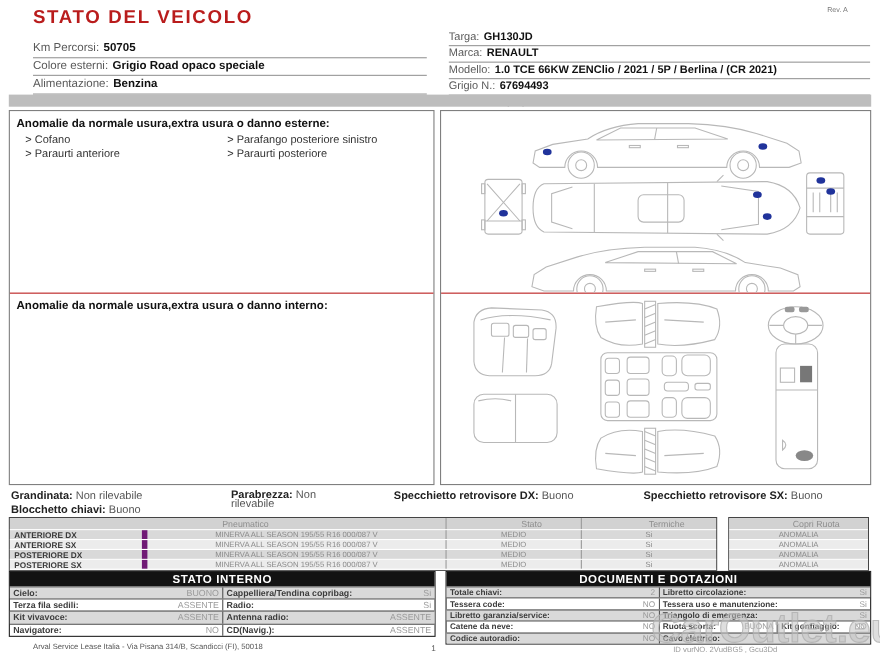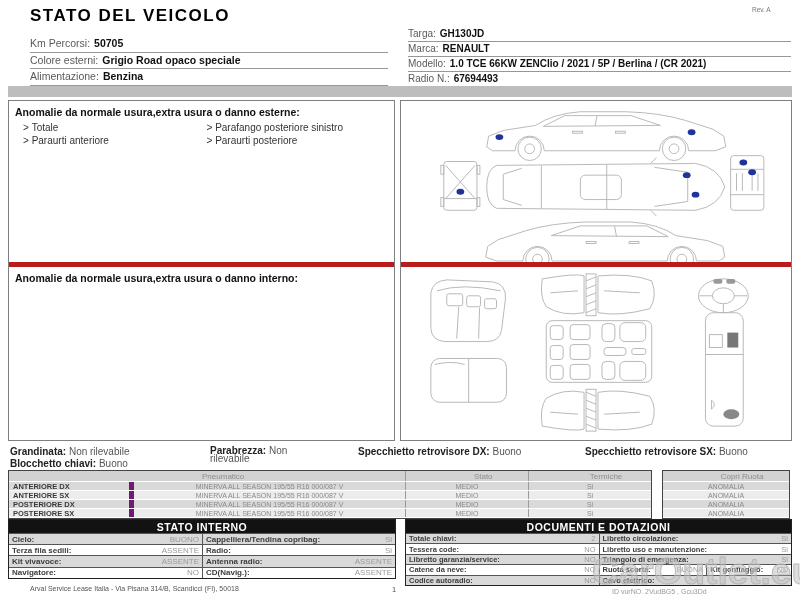--- a/index.html
+++ b/index.html
@@ -1,36 +1,36 @@
 <!DOCTYPE html>
 <html><head>
 <meta charset="utf-8">
 <style>
   html,body{margin:0;padding:0;}
   body{width:800px;height:600px;background:#ffffff;font-family:"Liberation Sans",sans-serif;color:#222;}
   .page{position:relative;width:800px;height:600px;overflow:hidden;background:#ffffff;}
 
   
-  .title{position:absolute;left:30px;top:6px;font-size:17px;font-weight:bold;letter-spacing:1.5px;color:#000000;}
+  .title{position:absolute;left:30px;top:6px;font-size:17px;font-weight:bold;letter-spacing:1.5px;color:#b91c1c;}
   .rev{position:absolute;left:752px;top:6px;font-size:6.5px;color:#777;}
   .fields-left{position:absolute;left:30px;top:36px;width:358px;}
   .fields-right{position:absolute;left:408px;top:27px;width:383px;}
   .field-row{display:flex;align-items:baseline;border-bottom:1px solid #979797;padding:1px 0 2px 0;font-size:10px;line-height:11px;}
   .field-row .lbl{color:#5a5a5a;margin-right:4px;white-space:nowrap;}
   .field-row .val{color:#111;font-weight:bold;white-space:nowrap;}
   .fields-left .field-row{font-size:10.5px;padding:2px 0 2.5px 0;align-items:flex-end;}
   .field-row.teal-underline{border-bottom:2px solid #2e8070;}
 
   .gray-band{position:absolute;left:8px;top:86px;width:784px;height:11px;background:#bdbdbd;}
 
   
   .panel{position:absolute;border:1px solid #7f7f7f;background:#fff;box-sizing:border-box;}
   .panel-left{left:8px;top:100px;width:387px;height:341px;}
   .panel-right{left:400px;top:100px;width:392px;height:341px;}
-  .section-top{height:166px;border-bottom:5px solid #b91c1c;box-sizing:border-box;position:relative;}
+  .section-top{height:166px;border-bottom:1px solid #b91c1c;box-sizing:border-box;position:relative;}
   .section-bottom{height:173px;box-sizing:border-box;position:relative;}
   .section-title{font-size:10.5px;font-weight:bold;color:#111;padding:5px 8px 3px 6px;}
   .damage-cols{display:flex;padding:0 4px 0 14px;font-size:10px;color:#333;}
   .damage-col{width:50%;}
   .damage-item{line-height:13px;}
   .damage-item::before{content:">\00a0 ";color:#333;}
   .diagram-svg{position:absolute;left:0;top:0;width:100%;height:100%;}
 
   
   .cond{position:absolute;font-size:10px;line-height:10px;white-space:nowrap;}
@@ -113,37 +113,37 @@
     </div>
     <div class="field-row">
       <span class="lbl">Marca:</span>
       <span class="val">RENAULT</span>
     </div>
     <div class="field-row">
       <span class="lbl">Modello:</span>
       <span class="val">1.0 TCE 66KW ZENClio / 2021 / 5P / Berlina / (CR 2021)</span>
     </div>
     <div class="field-row">
-      <span class="lbl">Radio N.:</span>
+      <span class="lbl">Grigio N.:</span>
       <span class="val">67694493</span>
     </div>
     <div class="field-row teal-underline">
       <span class="lbl">1a imm.:</span>
       <span class="val">18/11/2021</span>
     </div>
   </div>
 
   <div class="gray-band"></div>
 
   <div class="panel panel-left">
     <div class="section-top">
       <div class="section-title">Anomalie da normale usura,extra usura o danno esterne:</div>
       <div class="damage-cols">
         <div class="damage-col">
-          <div class="damage-item">Totale</div>
+          <div class="damage-item">Cofano</div>
           <div class="damage-item">Paraurti anteriore</div>
         </div>
         <div class="damage-col">
           <div class="damage-item">Parafango posteriore sinistro</div>
           <div class="damage-item">Paraurti posteriore</div>
         </div>
       </div>
     </div>
     <div class="section-bottom">
       <div class="section-title">Anomalie da normale usura,extra usura o danno interno:</div>
@@ -383,21 +383,21 @@
         <span class="lbl">Libretto circolazione:</span>
         <span class="val">Si</span>
       </div>
     </div>
     <div class="brow">
       <div class="bcell">
         <span class="lbl">Tessera code:</span>
         <span class="val">NO</span>
       </div>
       <div class="bcell">
-        <span class="lbl">Libretto uso e manutenzione:</span>
+        <span class="lbl">Tessera uso e manutenzione:</span>
         <span class="val">Si</span>
       </div>
     </div>
     <div class="brow">
       <div class="bcell">
         <span class="lbl">Libretto garanzia/service:</span>
         <span class="val">NO</span>
       </div>
       <div class="bcell">
         <span class="lbl">Triangolo di emergenza:</span>

